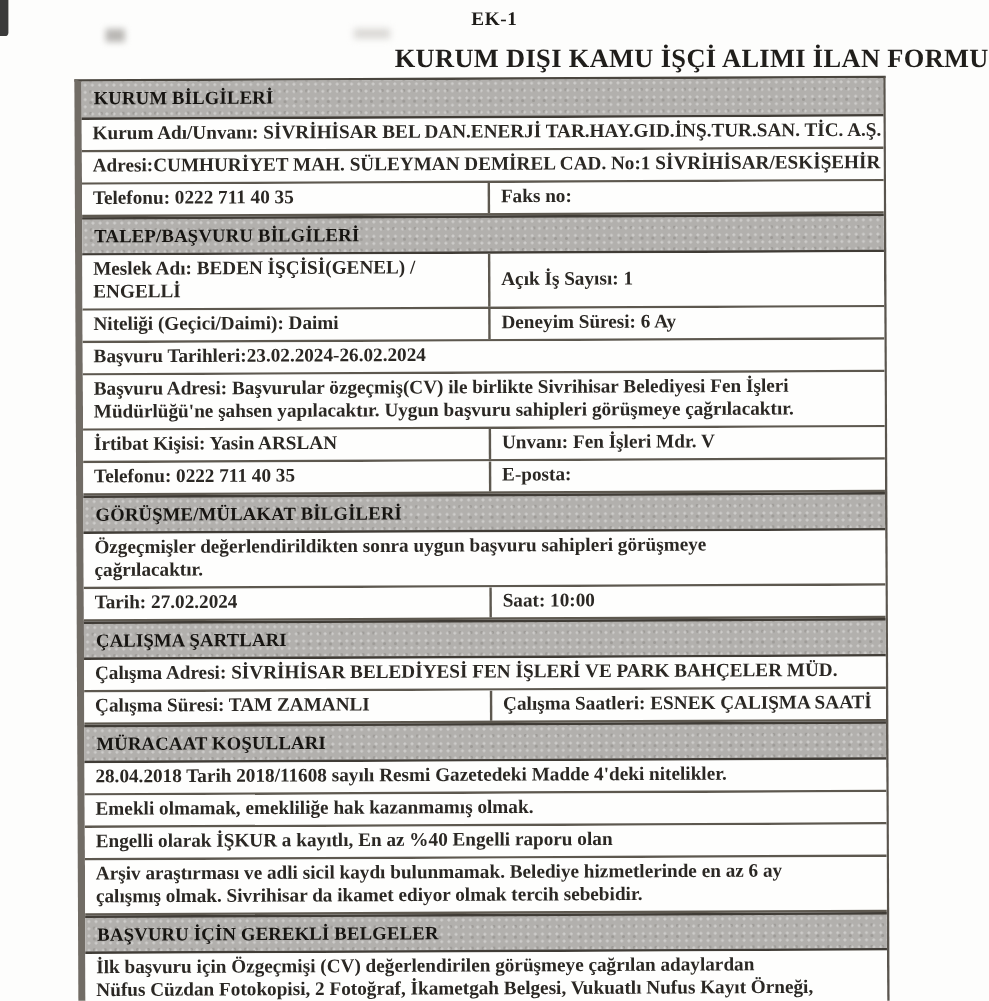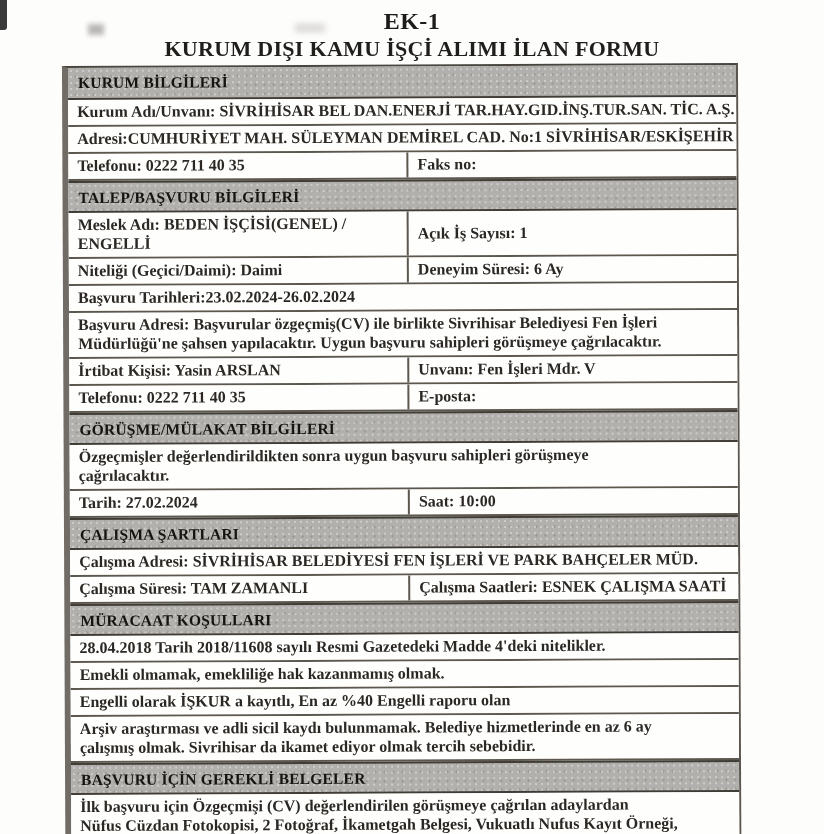--- a/index.html
+++ b/index.html
@@ -37,30 +37,30 @@
     left: 295px; top: 24px;
     width: 30px; height: 8px;
     background: #d8d6d3;
     filter: blur(3px);
   }
   .doc-title {
     position: absolute;
     top: 8px; left: 0;
     width: 824px;
     text-align: center;
-    font-size: 24px;
+    font-size: 16px;
     font-weight: bold;
     color: #1e1c19;
     letter-spacing: 0.5px;
   }
   .doc-subtitle {
     position: absolute;
     top: 36px; left: 0;
     width: 824px;
-    text-align: center;
+    text-align: right;
     font-size: 22px;
     font-weight: bold;
     color: #201e1b;
     letter-spacing: 0.3px;
   }
   .form-table {
     position: absolute;
     left: 62px; top: 66px;
     width: 676px;
     box-sizing: border-box;

